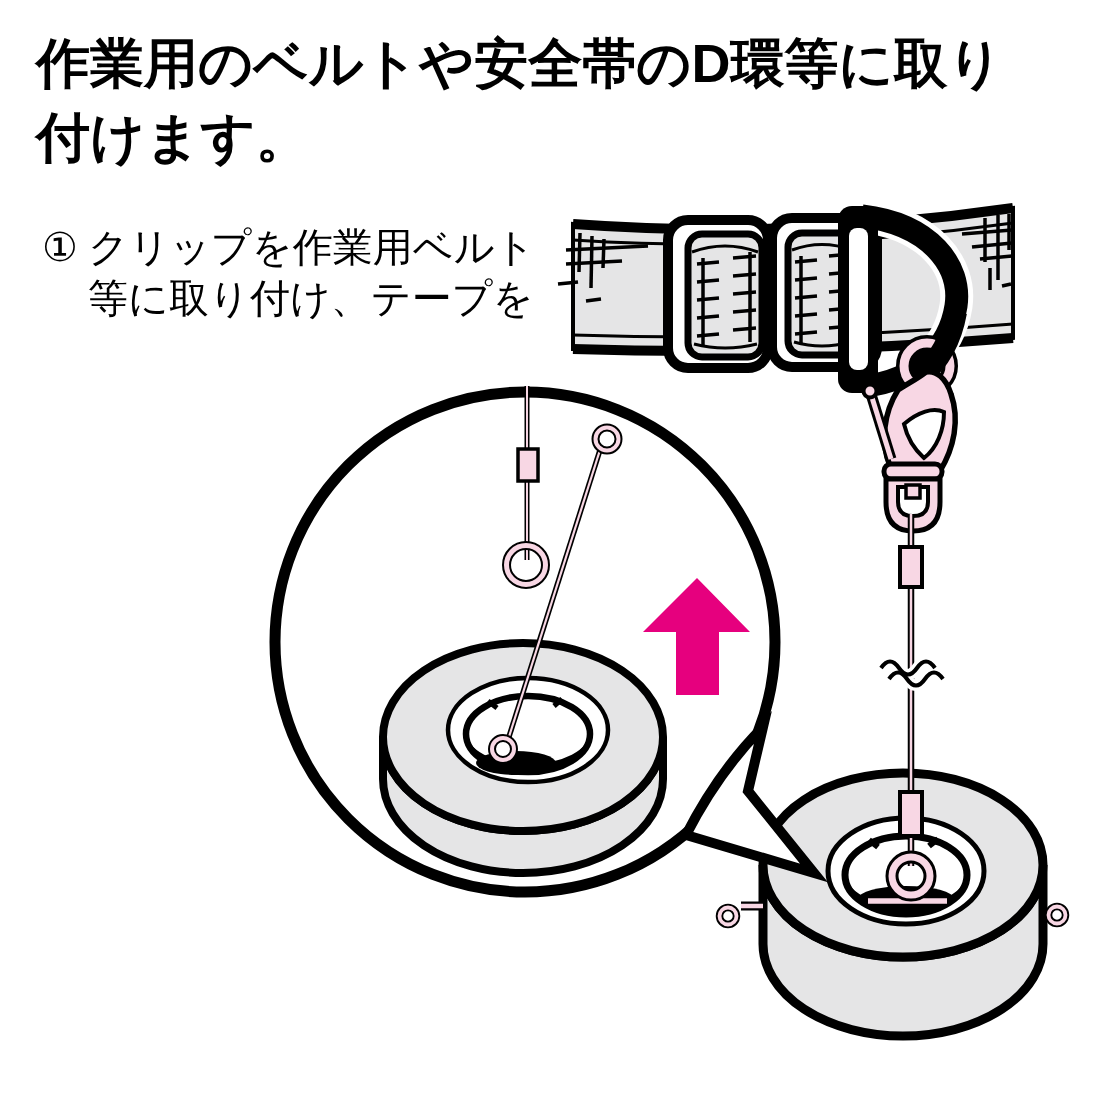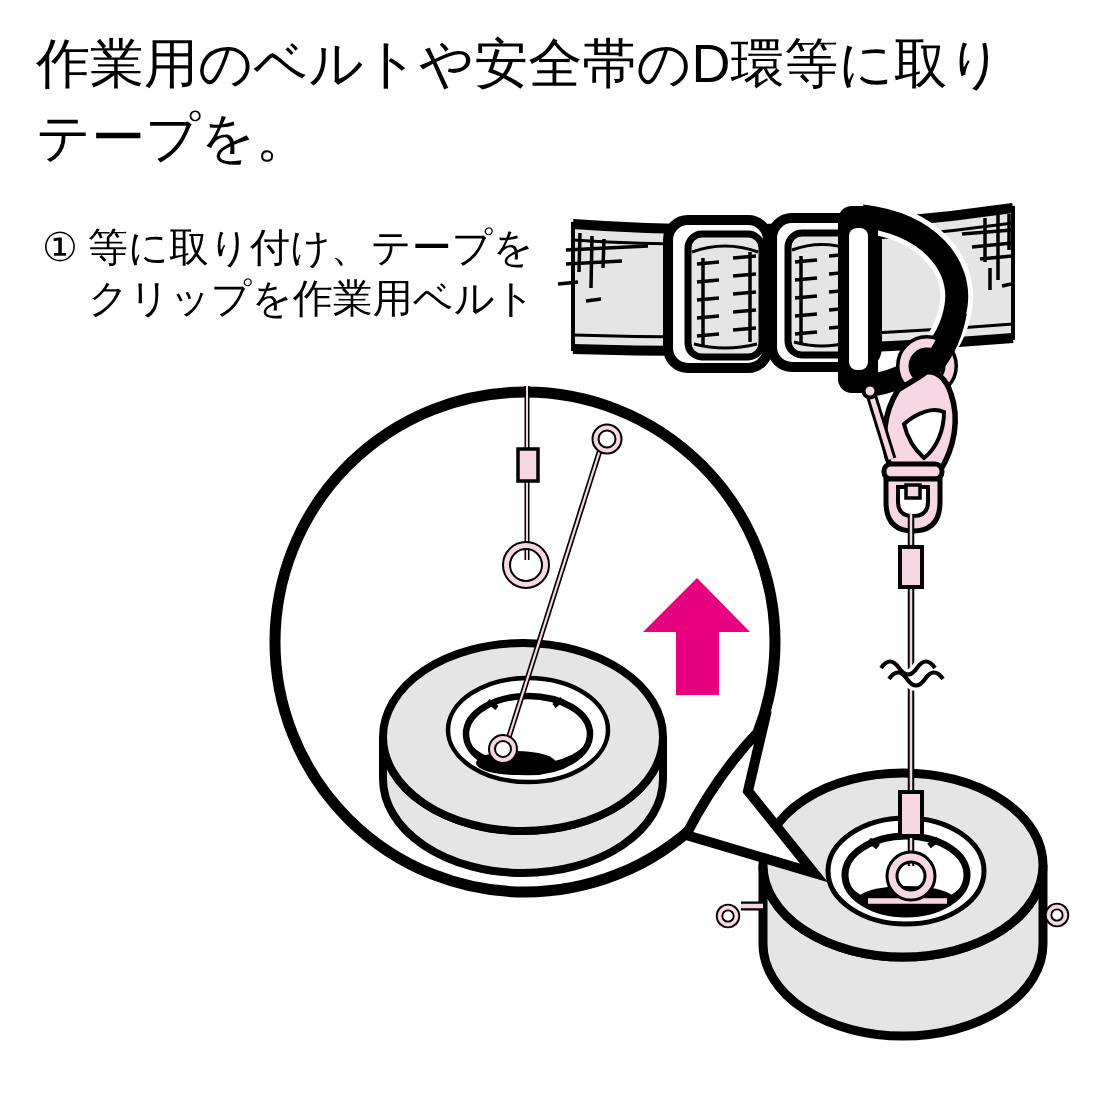--- a/index.html
+++ b/index.html
@@ -7,48 +7,48 @@
   }
   html,body{margin:0;padding:0;}
   body{
     width:1100px;height:1100px;overflow:hidden;position:relative;
     background:var(--background);
     font-family:"Liberation Sans","DejaVu Sans",sans-serif;
   }
   .page{position:absolute;inset:0;width:1100px;height:1100px;}
   .title{
     position:absolute;left:36px;top:26px;width:1030px;
-    font-size:54px;line-height:74px;font-weight:normal;color:var(--line);
+    font-size:54px;line-height:74px;font-weight:bold;color:var(--line);
     letter-spacing:0px;
   }
   .title span{display:block;white-space:nowrap;}
   .step{
     position:absolute;left:42px;top:222px;width:560px;
     font-size:40px;line-height:51px;color:var(--line);
     display:flex;flex-direction:row;
   }
   .step .marker{flex:0 0 46px;}
   .step .lines span{display:block;white-space:nowrap;}
   svg.illustration{position:absolute;left:0;top:0;width:1100px;height:1100px;}
 </style>
 </head>
 <body>
 
 <div class="page">
 
   <div class="title">
     <span>作業用のベルトや安全帯のD環等に取り</span>
-    <span>テープを。</span>
+    <span>付けます。</span>
   </div>
 
   <div class="step">
     <div class="marker">①</div>
     <div class="lines">
+      <span>クリップを作業用ベルト</span>
       <span>等に取り付け、テープを</span>
-      <span>クリップを作業用ベルト</span>
     </div>
   </div>
 
   <svg class="illustration" viewBox="0 0 1100 1100">
 
     <g>
       <path d="M 573,224 Q 793,240 1013,208 L 1013,338 Q 793,356 573,349 Z" fill="var(--gray)" stroke="var(--line)" stroke-width="4"></path>
       <path d="M 573,224 Q 793,240 1013,208" fill="none" stroke="var(--line)" stroke-width="10"></path>
       <path d="M 573,349 Q 793,356 1013,338" fill="none" stroke="var(--line)" stroke-width="10"></path>
       <path d="M 573,240 Q 793,254 1013,223" fill="none" stroke="var(--line)" stroke-width="3"></path>

